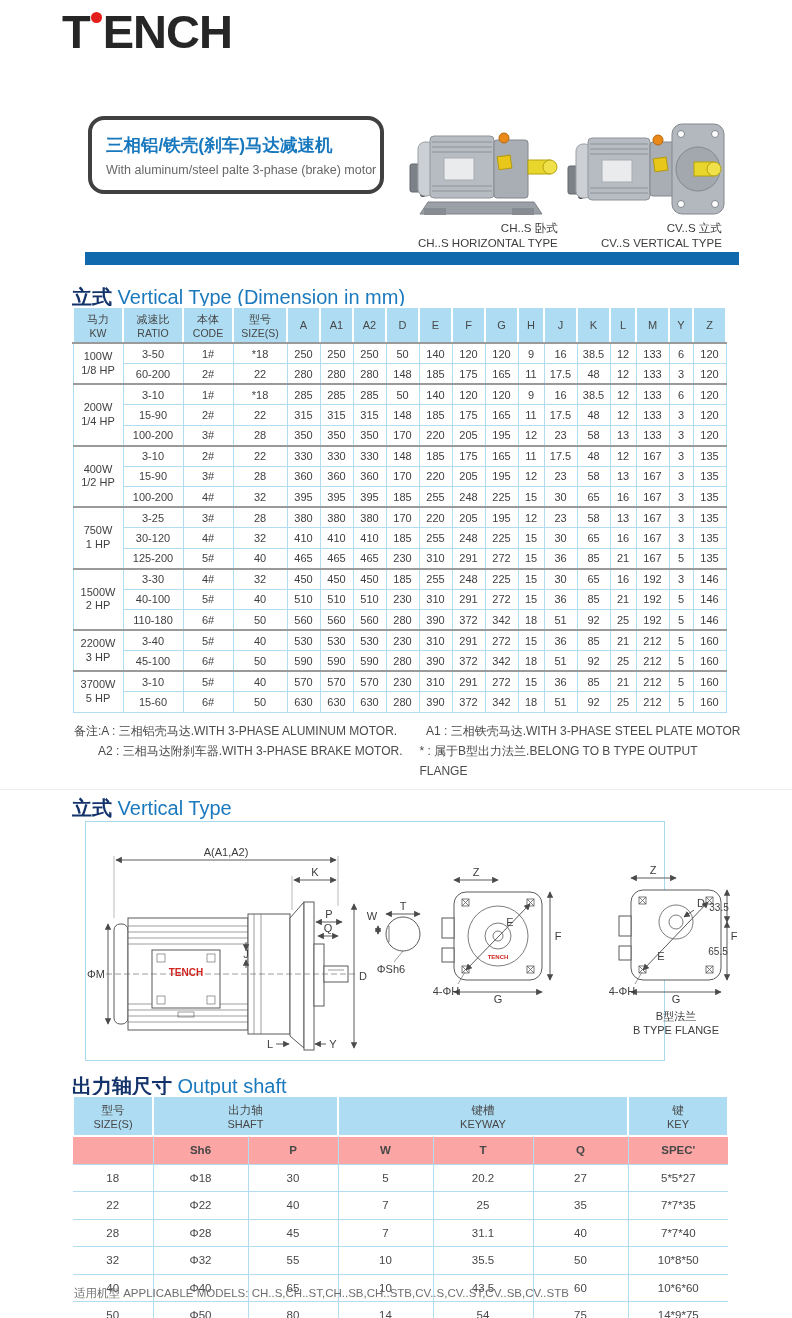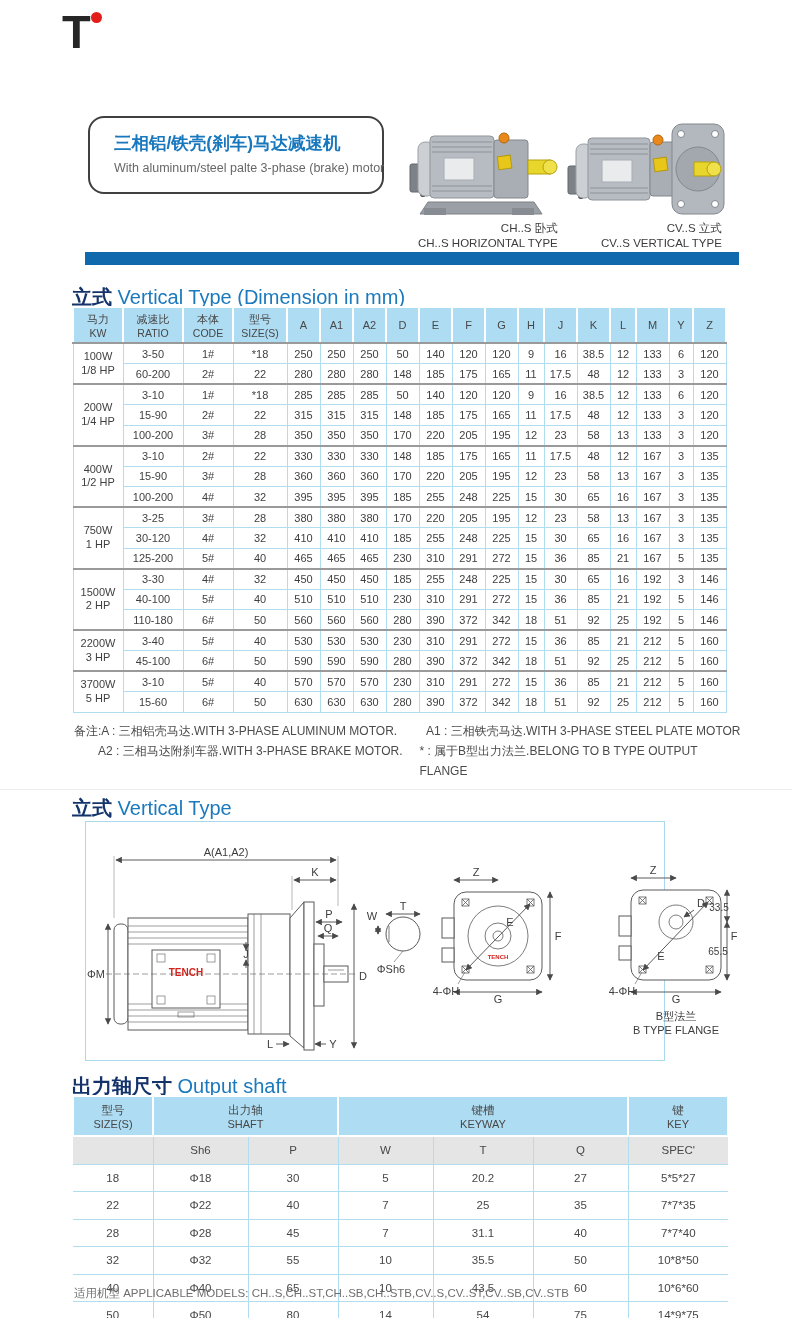--- a/index.html
+++ b/index.html
@@ -6,21 +6,21 @@
   html,body { margin:0; padding:0; background:#ffffff; }
   body { width:792px; height:1318px; position:relative; font-family:"Liberation Sans",sans-serif; color:#3f3f3f; }
 
   
   .logo { position:absolute; left:62px; top:8px; width:220px; }
   .logo-main { display:flex; align-items:flex-start; font-weight:900; font-size:47px; line-height:1; color:#262626; letter-spacing:-1px; }
   .logo-dot { width:11px; height:11px; border-radius:50%; background:#e31d1a; margin:4px 1px 0 1px; }
   .logo-sub { font-size:27px; font-weight:700; color:#1d1d1d; text-align:right; padding-right:4px; margin-top:1px; letter-spacing:1px; }
 
   
-  .banner-box { position:absolute; left:88px; top:116px; width:296px; height:78px; border:2px solid #404040; border-radius:16px; padding:13px 0 0 24px; }
+  .banner-box { position:absolute; left:88px; top:116px; width:296px; height:78px; border:4px solid #404040; border-radius:16px; padding:13px 0 0 14px; }
   .banner-zh { color:#1878be; font-weight:700; font-size:17.5px; white-space:nowrap; }
   .banner-en { color:#676767; font-size:12.5px; margin-top:6px; white-space:nowrap; }
 
   .motor-fig { position:absolute; }
   .motor-a { left:400px; top:116px; }
   .motor-b { left:560px; top:116px; }
   .motor-cap { position:absolute; font-size:11.5px; color:#3c3c3c; line-height:1.3;text-align:right; }
   .cap-a { left:418px; top:221px; }
   .cap-b { left:601px; top:221px; }
 
@@ -52,36 +52,37 @@
   .divider { position:absolute; left:0; top:789px; width:792px; height:1px; background:#ededed; }
 
   
   .draw-box { position:absolute; left:85px; top:821px; width:580px; height:240px; border:1px solid #a9d9ec; background:#fff; }
 
   
   #t2 { position:absolute; left:72px; top:1095px; width:655px; border-collapse:collapse; table-layout:fixed; font-size:11.5px; text-align:center; color:#474747; border-top:1px solid #b0ddf0; }
   #t2 th.grp { background:#aedcf2; border:2px solid #ffffff; height:40px; font-weight:400; padding:0; }
   #t2 th.grp .zh { display:block; font-size:11.5px; }
   #t2 th.grp .en { display:block; font-size:11px; }
-  #t2 th.sub { background:#e5e5e5; font-weight:400; height:28px; border-bottom:1px solid #b0ddf0; border-right:1px solid #b0ddf0; }
+  #t2 th.sub { background:#fca5a5; font-weight:700; height:28px; border-bottom:1px solid #b0ddf0; border-right:1px solid #b0ddf0; }
   #t2 th.sub:last-child { border-right:none; }
   #t2 td { height:27.5px; border-bottom:1px solid #b0ddf0; border-right:1px solid #b0ddf0; background:#fff; padding:0; }
   #t2 td:last-child { border-right:none; }
 
   .t2-footer { position:absolute; left:74px; top:1286px; font-size:11.5px; color:#6e6e6e; white-space:nowrap; }
 
   svg text { font-family:"Liberation Sans",sans-serif; }
 </style>
 </head>
 <body>
 
 <div class="logo">
   <div class="logo-main">
     <span>T</span>
     <span class="logo-dot"></span>
+    <span>ENCH</span>
   </div>
 </div>
 
 <div class="banner-box">
   <div class="banner-zh">三相铝/铁壳(刹车)马达减速机</div>
   <div class="banner-en">With aluminum/steel palte 3-phase (brake) motor</div>
 </div>
 
 <div class="motor-fig motor-a">
   <svg width="160" height="104" viewBox="0 0 160 104">

